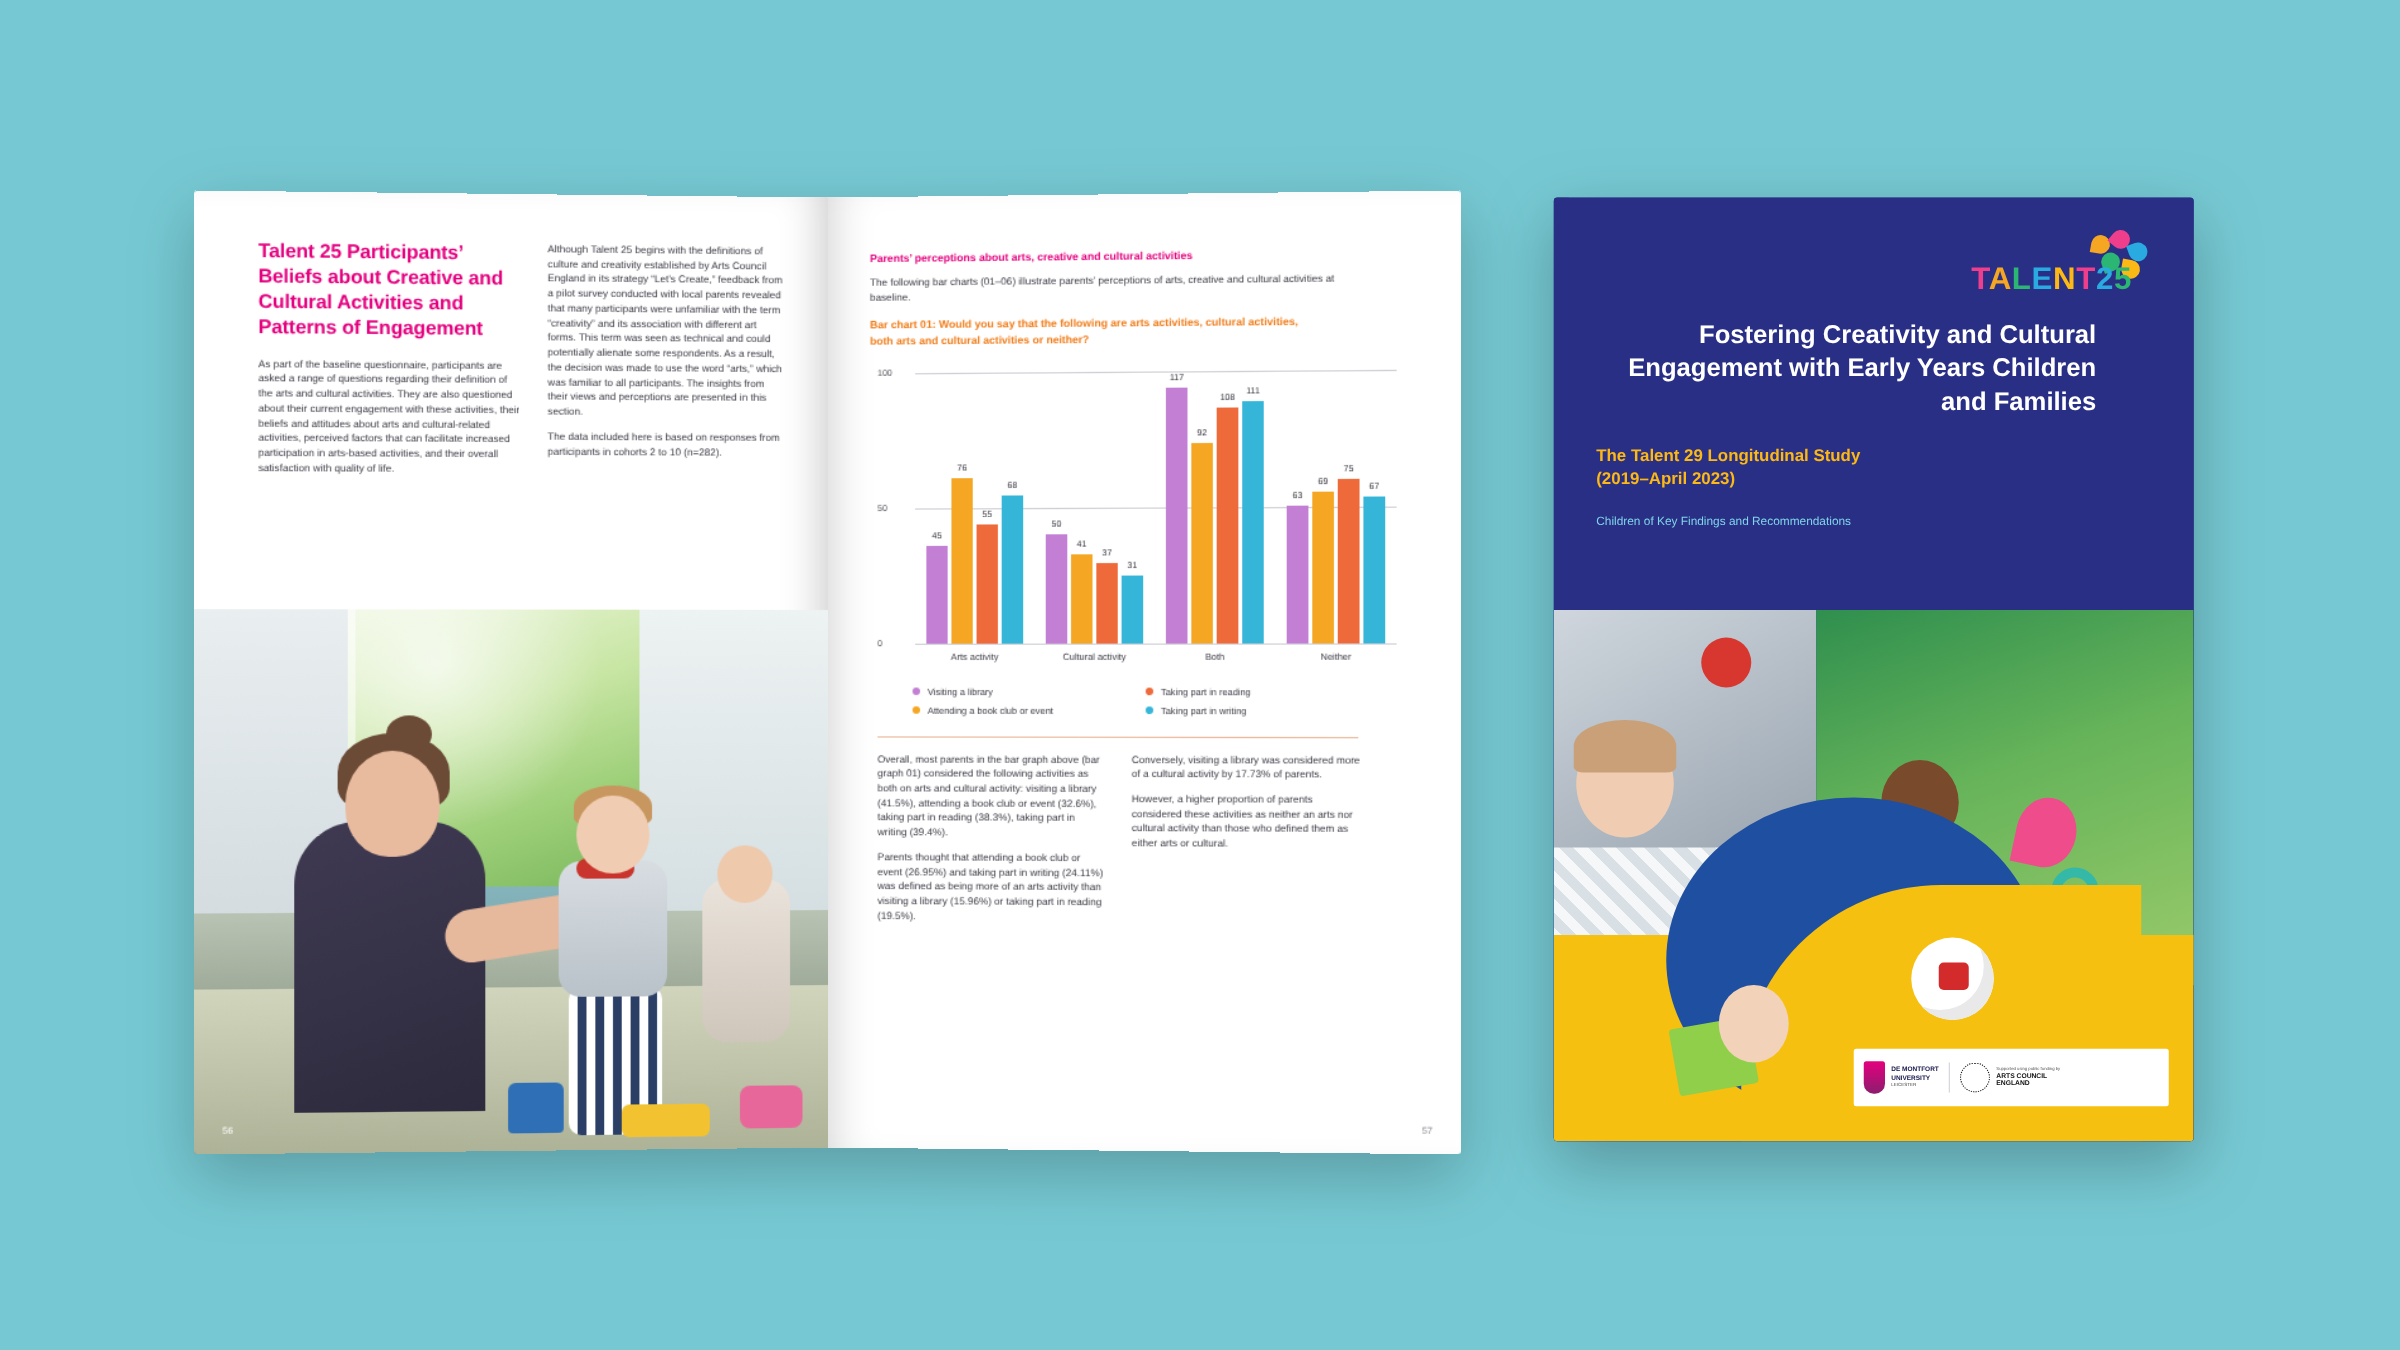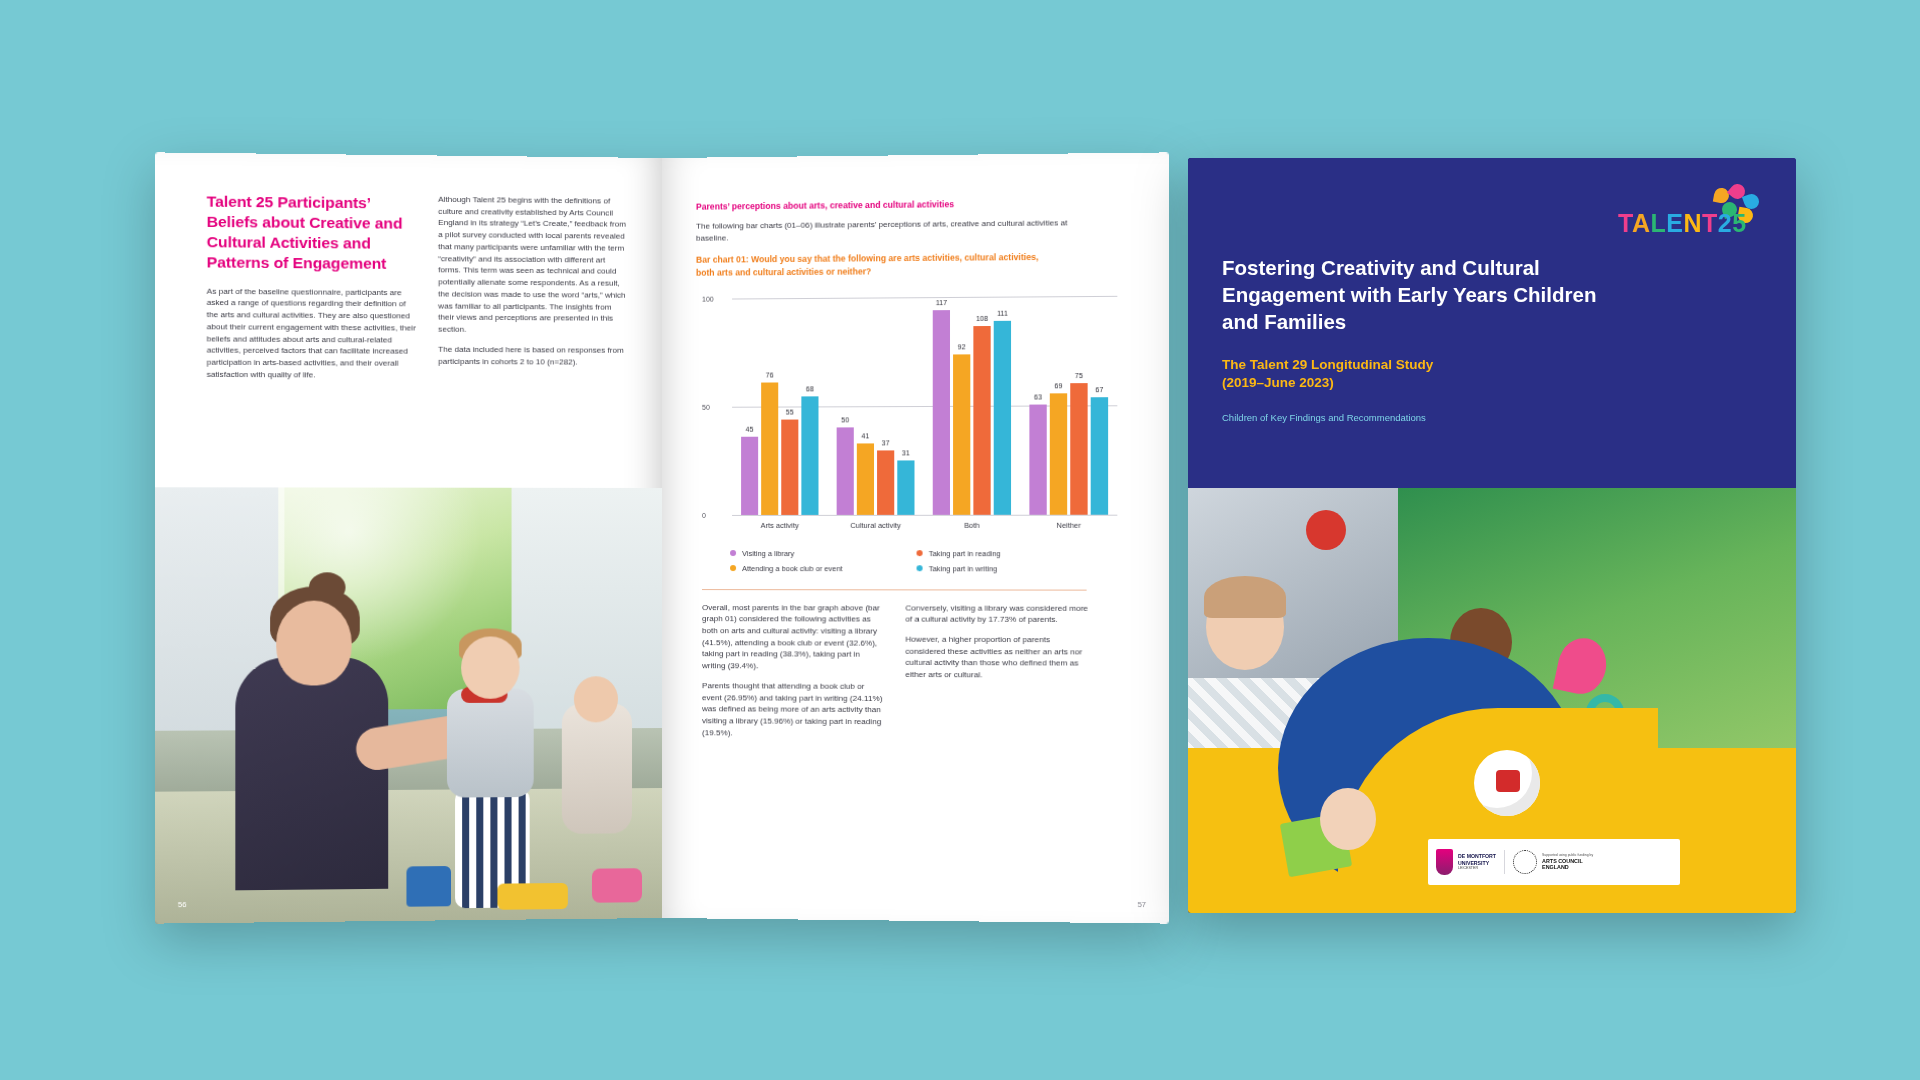--- a/index.html
+++ b/index.html
@@ -143,30 +143,30 @@
   .legend { margin-top: 6px; margin-left: 34px; display: flex; flex-wrap: wrap; width: 370px; }
   .legend-item { display: flex; align-items: center; width: 50%; margin-bottom: 6px; font-size: 7.4px; color: #3a3a44; }
   .dot { width: 6px; height: 6px; border-radius: 50%; margin-right: 6px; }
   .rule { margin: 10px 0 12px 6px; width: 380px; height: 1px; background: #e6a27a; opacity:.75; }
   .rp-cols { display: flex; gap: 22px; margin-left: 6px; }
   .rp-col { width: 180px; }
 
   
   .cover {
     position: absolute;
-    left: 1188px; top: 158px;
-    width: 608px; height: 755px;
+    left: 1243px; top: 158px;
+    width: 512px; height: 755px;
     background: #2a2f86;
     overflow: hidden;
     border-radius: 3px;
     filter: drop-shadow(0 18px 26px rgba(0,0,0,0.25));
   }
   .cover-spine { position: absolute; left: 0; top: 0; width: 12px; height: 100%; background: linear-gradient(90deg,#1d2268,#2a2f86); }
   .cover-top { position: absolute; left: 0; top: 0; width: 100%; height: 352px; background: #2a2f86; }
-  .cover-title { position: absolute; left: 34px; top: 96px; width: 400px; color: #fff; font-size: 20.5px; font-weight: 700; line-height: 1.32; }
+  .cover-title { position: absolute; left: 34px; top: 96px; width: 400px; color: #fff; font-size: 20.5px; font-weight: 700; line-height: 1.32; text-align: right; }
   .cover-sub { position: absolute; left: 34px; top: 198px; width: 400px; color: #fcb814; font-size: 13.5px; font-weight: 700; line-height: 1.32; }
   .cover-sum { position: absolute; left: 34px; top: 254px; color: #7fd6e8; font-size: 9.5px; }
   .logo { position: absolute; right: 28px; top: 28px; width: 150px; height: 60px; }
   .logo-text { position: absolute; left: 0; bottom: 8px; font-size: 25px; font-weight: 700; letter-spacing: .5px; }
   .logo-text .c1{color:#ef3e8c}.logo-text .c2{color:#f5a623}.logo-text .c3{color:#2bb673}.logo-text .c4{color:#29abe2}.logo-text .c5{color:#fcb814}.logo-text .c6{color:#ef3e8c}
   .petal { position: absolute; width: 15px; height: 15px; border-radius: 50% 50% 50% 0; }
   .cover-photo { position: absolute; left: 0; top: 330px; width: 100%; height: 425px; background: #0e4a86; overflow:hidden; }
   .cp-left { position:absolute; left:0; top:0; width:210px; height:260px; background:linear-gradient(150deg,#cfd6dd,#8e9aa6); }
   .cp-top-right { position:absolute; left:210px; top:0; right:0; height:300px; background:linear-gradient(160deg,#2f8f4e,#67b45a 45%, #9acb6b); }
   .cp-yellow { position:absolute; left:0; bottom:0; width:100%; height:165px; background:#f6c011; }
@@ -385,21 +385,21 @@
       <div class="petal" style="left:104px; top:16px; background:#2bb673; transform:rotate(-20deg);"></div>
       <div class="petal" style="left:120px; top:22px; background:#fcb814; transform:rotate(100deg);"></div>
       <div class="logo-text">
         <span class="c1">T</span><span class="c2">A</span><span class="c3">L</span><span class="c4">E</span><span class="c5">N</span><span class="c6">T</span><span class="c4">2</span><span class="c3">5</span>
       </div>
     </div>
 
     <div class="cover-title">Fostering Creativity and Cultural Engagement with Early Years Children and Families</div>
     <div class="cover-sub">
       <div>The Talent 29 Longitudinal Study</div>
-      <div>(2019–June 2023)</div>
+      <div>(2019–April 2023)</div>
     </div>
     <div class="cover-sum">Children of Key Findings and Recommendations</div>
 
     <div class="cover-photo">
       <div class="cp-left"></div>
       <div class="cp-top-right"></div>
       <div class="cp-blanket"></div>
       <div class="cp-redtoy"></div>
       <div class="cp-baby1"></div>
       <div class="cp-baby1h"></div>

